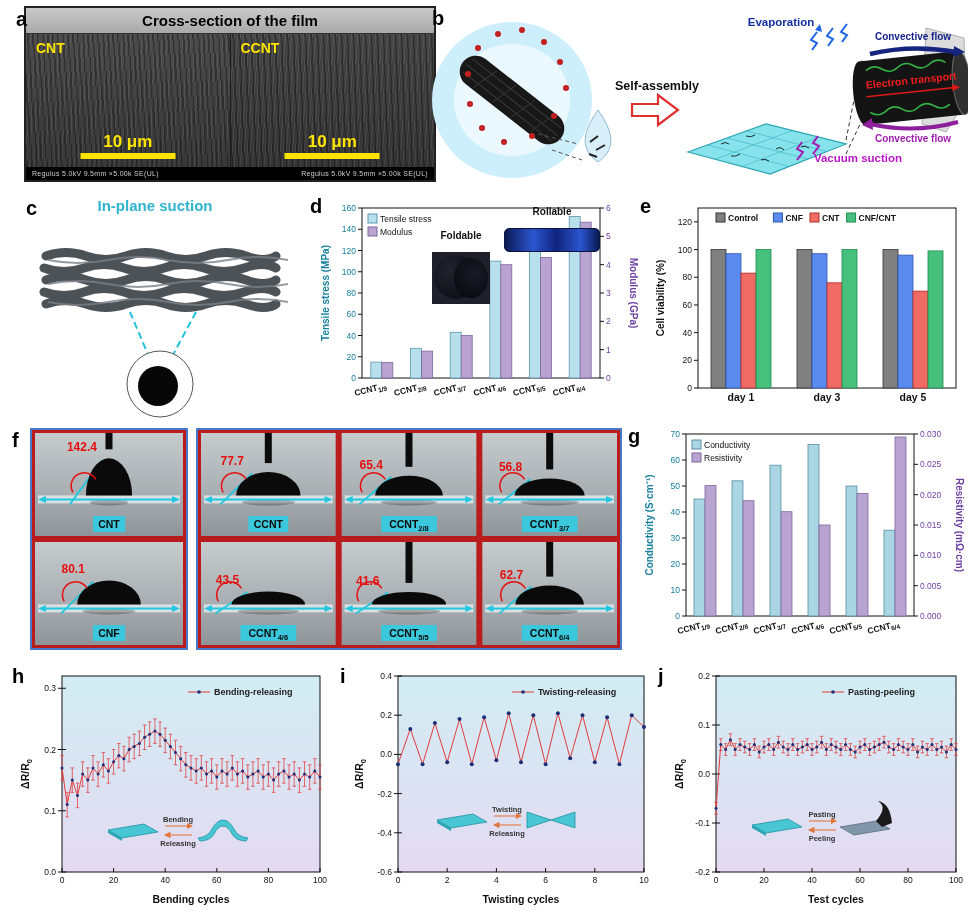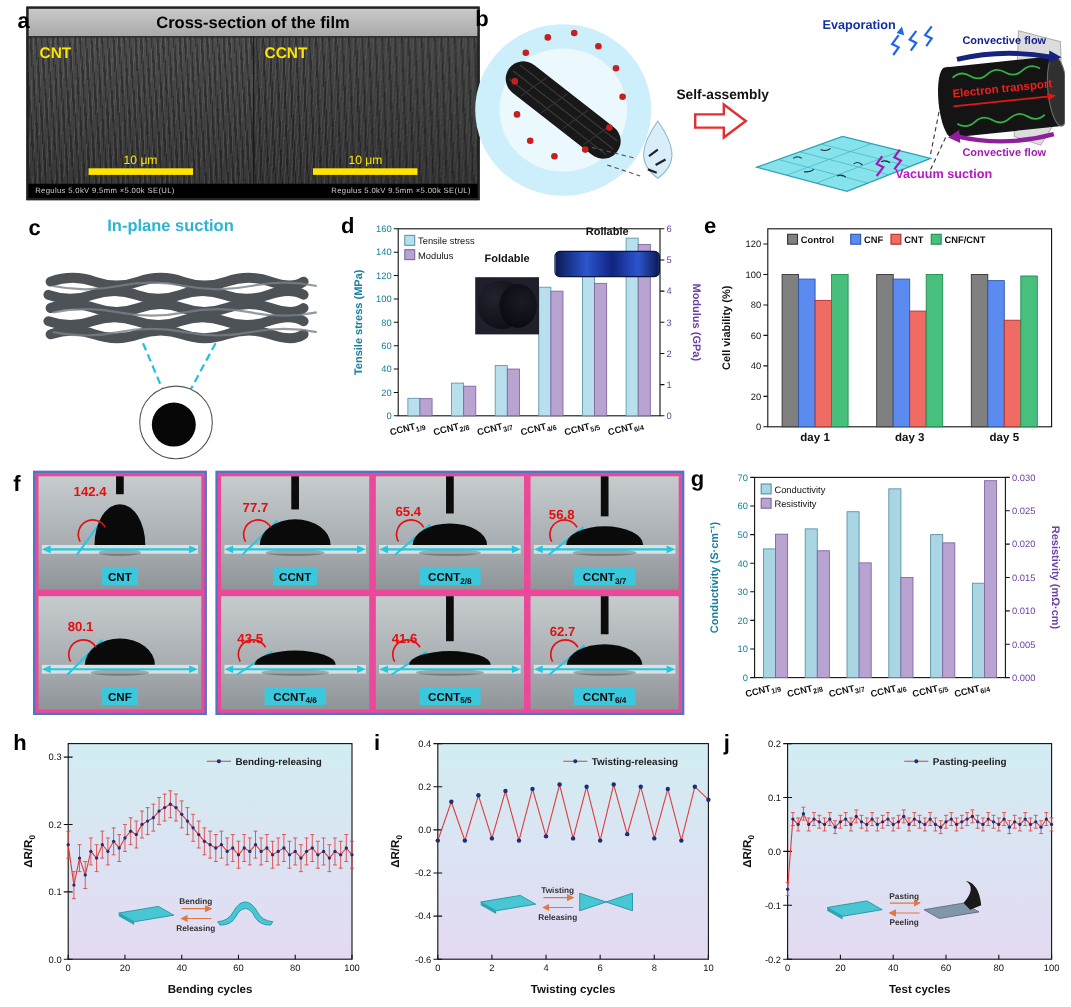--- a/index.html
+++ b/index.html
@@ -12,41 +12,41 @@
   .chart{position:absolute}
   
   .panel-a{position:absolute;left:24px;top:6px;width:412px;height:176px;border:2px solid #222;background:#000;display:flex;flex-direction:column}
   .a-header{height:26px;background:linear-gradient(#c9c9c9,#a9a9a9);display:flex;align-items:center;justify-content:center;font-weight:bold;font-size:15px;color:#000;border-bottom:1px solid #333}
   .a-body{flex:1;display:flex;position:relative}
   .sem{flex:1;position:relative;overflow:hidden}
   .sem.left{background:repeating-linear-gradient(92deg,rgba(255,255,255,.07) 0 1px,transparent 1px 4px),repeating-linear-gradient(86deg,rgba(0,0,0,.30) 0 2px,transparent 2px 5px),linear-gradient(#4c4c4c,#383838)}
   .sem.right{border-left:1px solid #1a1a1a;background:repeating-linear-gradient(94deg,rgba(255,255,255,.08) 0 1px,transparent 1px 3px),repeating-linear-gradient(88deg,rgba(0,0,0,.33) 0 2px,transparent 2px 6px),linear-gradient(#454545,#333)}
   .sem-label{position:absolute;left:10px;top:6px;color:#ffe400;font-weight:bold;font-size:14px}
   .sbar{position:absolute;bottom:8px;left:50%;transform:translateX(-50%);text-align:center}
-  .sbar .txt{color:#ffe400;font-weight:normal;font-size:11px}
+  .sbar .txt{color:#ffe400;font-weight:bold;font-size:17px}
   .sbar .bar{width:95px;height:6px;background:#ffe400;margin:1px auto 0}
   .a-meta{height:13px;background:#000;color:#cfcfcf;font-size:7px;display:flex;justify-content:space-between;align-items:center;padding:0 6px;letter-spacing:.3px}
   
   .art{position:absolute}
   .c-title{position:absolute;left:30px;top:196px;width:250px;text-align:center;color:#2fb3cf;font-weight:bold;font-size:15px;line-height:1.35}
   
   .inset{position:absolute;z-index:6}
   .inset-label{font-size:10px;font-weight:bold;color:#111;text-align:center;margin-bottom:11px}
   .roll-photo{width:96px;height:24px;border-radius:5px;background:linear-gradient(90deg,#0a1a55,#2c55cf 30%,#10247e 55%,#2c55cf 80%,#0a1a55);border:1px solid #0a133c}
   .fold-photo{width:58px;height:52px;background:#20202c;position:relative;overflow:hidden}
   .fold-photo .disk1{position:absolute;left:2px;top:3px;width:44px;height:44px;border-radius:50%;background:radial-gradient(circle at 35% 35%,#23232f,#07070c)}
   .fold-photo .disk2{position:absolute;left:22px;top:6px;width:34px;height:40px;border-radius:50%;background:radial-gradient(circle at 60% 40%,#1b1b26,#05050a)}
   .weight-photo{width:50px;height:112px;background:linear-gradient(#e2e2e2,#b9b9b9);position:relative;border:1px solid #9a9a9a}
   .weight-photo .clamp{width:22px;height:9px;background:#1d1d1d;margin:3px auto 0}
   .weight-photo .film{width:6px;height:26px;background:#15151c;margin:0 auto}
   .weight-photo .hook{width:16px;height:7px;background:#222;margin:0 auto}
   .weight-photo .mass{width:30px;height:34px;background:linear-gradient(#4a4a4a,#262626);margin:1px auto 0;clip-path:polygon(22% 0,78% 0,100% 100%,0 100%)}
   .weight-photo .tag{position:absolute;left:50%;transform:translateX(-50%);bottom:4px;background:#ffd400;border:1px solid #222;color:#000;font-weight:bold;font-size:9px;padding:1px 4px;white-space:nowrap}
   
-  .fbox{position:absolute;border:2px solid #4a78c8;background:#ec4899}
+  .fbox{position:absolute;border:2px solid #4a78c8;background:#b91c1c}
 </style>
 </head>
 <body>
 
 <div id="fig">
 
   <div class="plabel" style="left:16px;top:9px">a</div>
   <div class="plabel" style="left:432px;top:8px">b</div>
   <div class="plabel" style="left:26px;top:198px">c</div>
   <div class="plabel" style="left:310px;top:196px">d</div>

